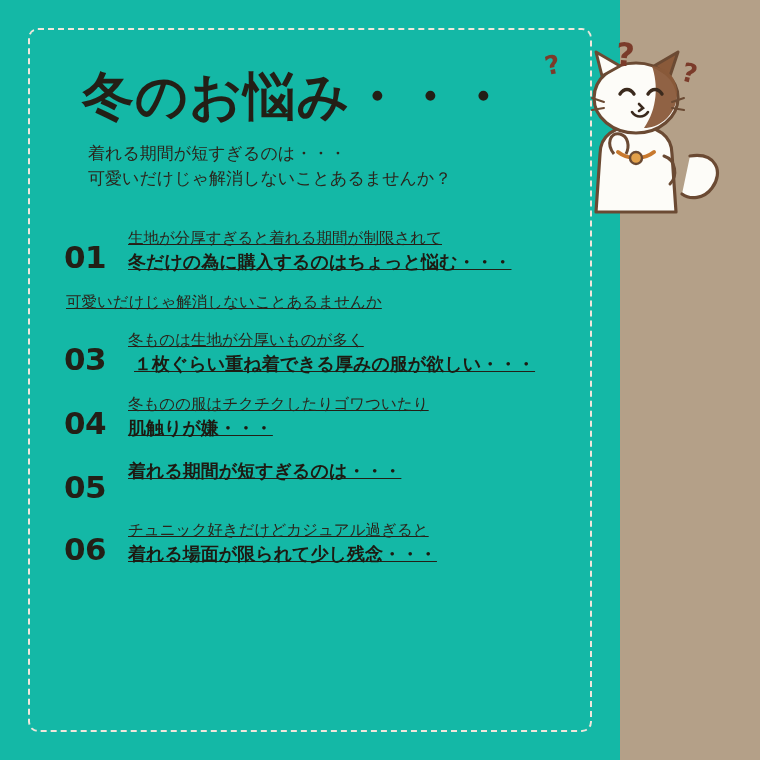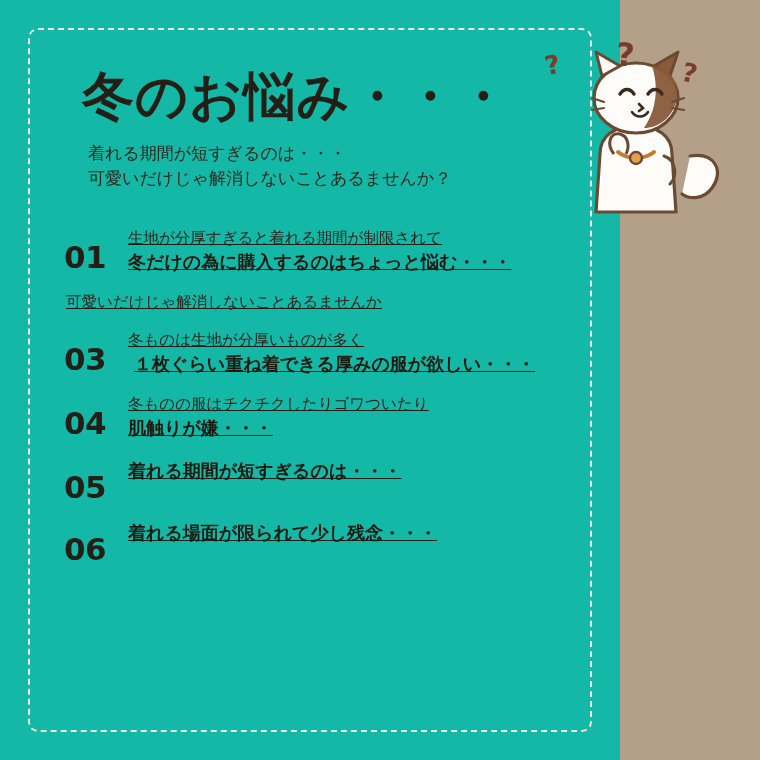--- a/index.html
+++ b/index.html
@@ -207,19 +207,20 @@
       <div class="row">
         <div class="num">05</div>
         <div class="texts">
           <div class="big">着れる期間が短すぎるのは・・・</div>
         </div>
       </div>
 
       <div class="row">
         <div class="num">06</div>
         <div class="texts">
+          <div class="small">チュニック好きだけどカジュアル過ぎると</div>
           <div class="big">着れる場面が限られて少し残念・・・</div>
         </div>
       </div>
 
     </div>
   </div>
 </div>
 
 </body></html>

